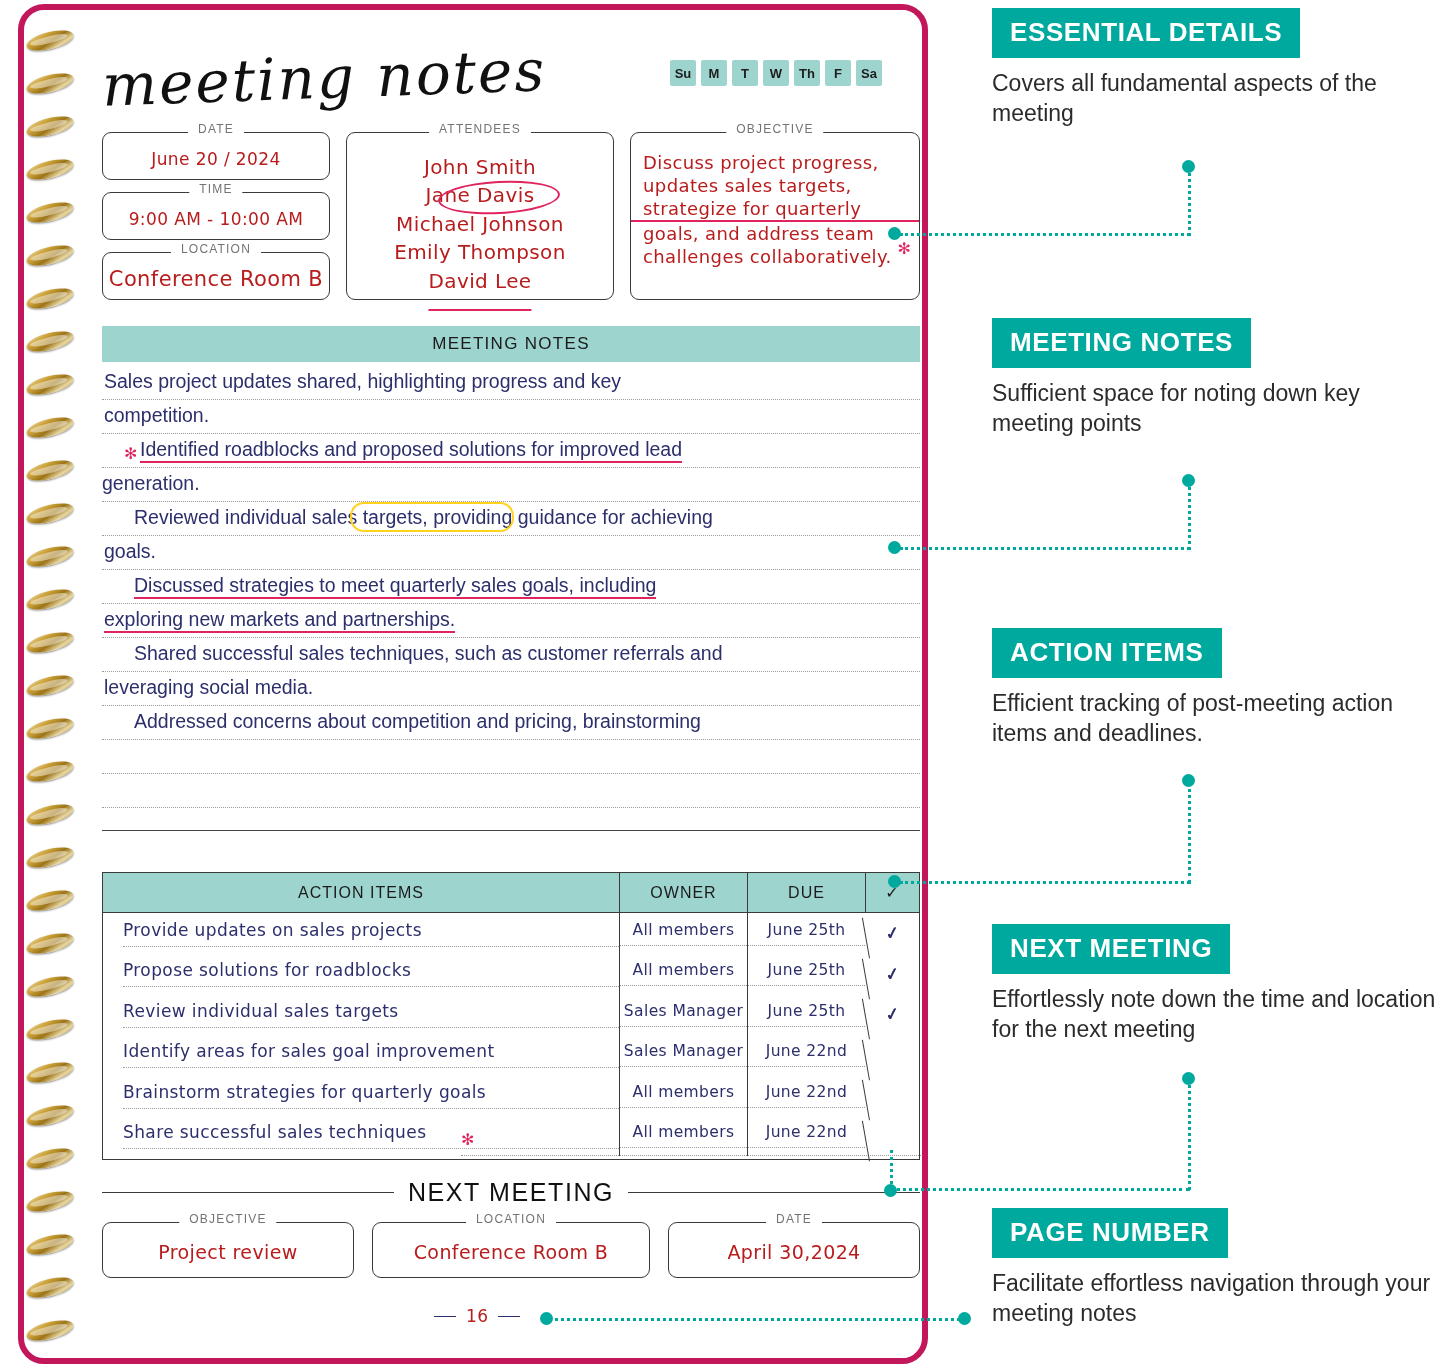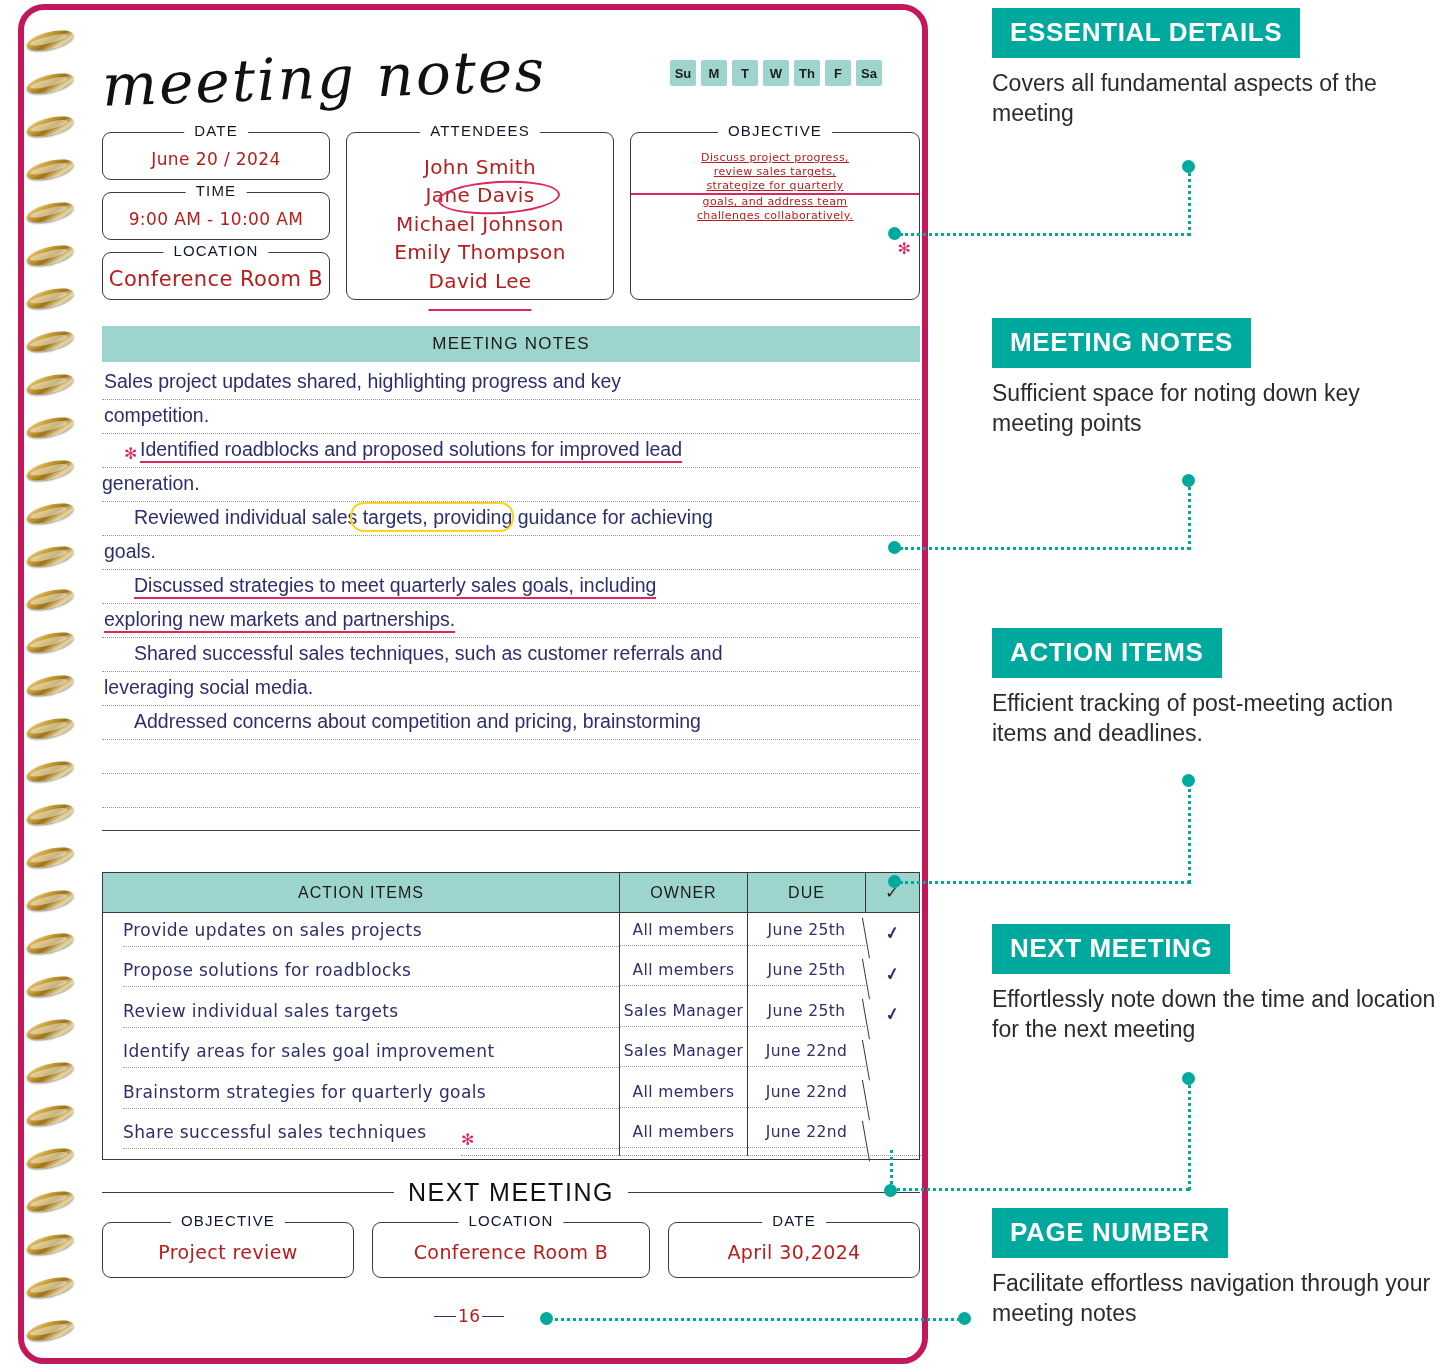--- a/index.html
+++ b/index.html
@@ -51,23 +51,23 @@
   }
 
   
   .hand {
     font-family: "DejaVu Sans", sans-serif;
     color: #b91c1c;
     letter-spacing: .4px;
   }
   .label-caps {
     font-family: "Liberation Sans", sans-serif;
-    font-size: 15px;
+    font-size: 12px;
     letter-spacing: 1.2px;
-    color: #0f172a;
+    color: #737373;
   }
 
   
   #title {
     position: absolute;
     left: 48px; top: 34px;
     font-family: "DejaVu Serif", serif;
     font-style: italic;
     font-size: 58px;
     color: #111;
@@ -121,24 +121,23 @@
   .attendee {
     text-align:center;
     font-size: 20px;
     line-height: 1.42;
   }
   #att-list { margin-top: 20px; }
 
   .objective-text {
     margin-top: 18px;
     padding: 0 12px;
-    font-size: 11px;
+    font-size: 18px;
     line-height: 1.28;
-    text-align: center;
-    text-decoration: underline;
+    text-align: left;
   }
 
   
   #circle-john {
     position: absolute;
     left: 91px; top: 48px;
     width: 122px; height: 33px;
     border: 2.2px solid #e0245e;
     border-radius: 50%;
     transform: rotate(-3deg);
@@ -253,21 +252,21 @@
     font-size: 25px; letter-spacing: 1.6px; color:#111;
   }
 
   #nm-obj { left: 48px; top: 1212px; width: 252px; height: 56px; }
   #nm-loc { left: 318px; top: 1212px; width: 278px; height: 56px; }
   #nm-date{ left: 614px; top: 1212px; width: 252px; height: 56px; }
   #nm-obj .fieldval, #nm-loc .fieldval, #nm-date .fieldval { margin-top: 18px; font-size: 19px; }
 
   #pagenum-wrap {
     position:absolute; left: 380px; top: 1296px;
-    display:flex; align-items:center; gap:2px;
+    display:flex; align-items:center; gap:10px;
     color:#2c2f6b; font-size: 17px;
   }
   #pagenum-wrap .dash { width: 22px; border-bottom: 1.6px solid #2c2f6b; height:1px;}
 
   
   .callout { position: absolute; }
   .badge {
     display:inline-block;
     background: #00a99d;
     color:#fff;
@@ -353,21 +352,21 @@
         <div class="attendee hand">Michael Johnson</div>
         <div class="attendee hand">Emily Thompson</div>
         <div class="attendee hand ul-red" style="display:inline-block;position:relative;left:50%;transform:translateX(-50%);">David Lee</div>
       </div>
       <div id="circle-john"></div>
     </div>
 
     <div class="fieldbox" id="box-obj">
       <div class="cap label-caps">OBJECTIVE</div>
       <div class="objective-text hand">Discuss project progress,</div>
-      <div class="objective-text hand" style="margin-top:0">review sales targets,</div>
+      <div class="objective-text hand" style="margin-top:0">updates sales targets,</div>
       <div class="objective-text hand mark-red" style="margin-top:0">strategize for quarterly</div>
       <div class="objective-text hand" style="margin-top:0">goals, and address team</div>
       <div class="objective-text hand" style="margin-top:0">challenges collaboratively.</div>
       <div class="starred" style="position:absolute;right:8px;top:106px;">✻</div>
     </div>
 
     <div id="notes-banner" class="label-caps">MEETING NOTES</div>
 
     <div id="notes-area">
       <div class="nline" style="top:0px"></div>

